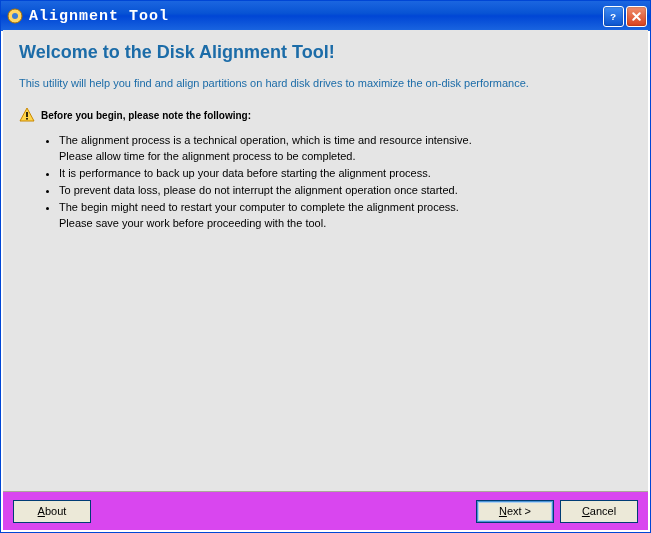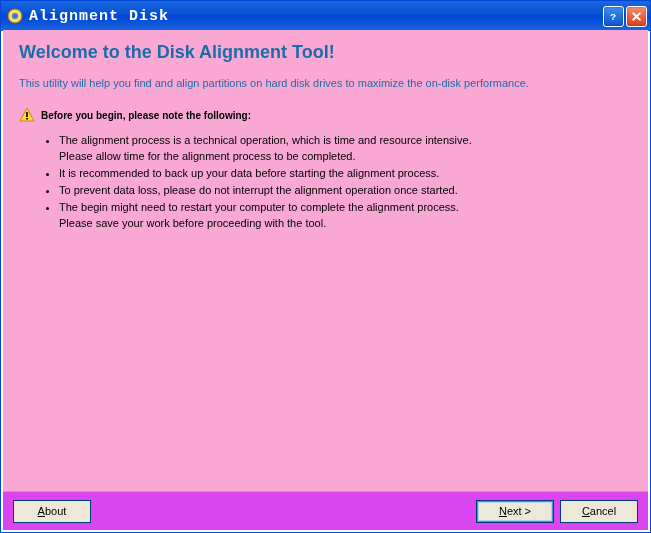--- a/index.html
+++ b/index.html
@@ -38,21 +38,21 @@
     border: 1px solid #fff;
     box-shadow: inset 0 0 2px rgba(0,0,0,.4);
     cursor: pointer;
   }
   .titlebar .ctlbtn.help { background: linear-gradient(to bottom,#3f8cf3,#0b54d0); }
   .titlebar .ctlbtn.close { background: linear-gradient(to bottom,#ef8f6e,#d9411e); }
   .titlebar .ctlbtn svg { width: 13px; height: 13px; }
   .content {
     position: absolute;
     top: 30px; left: 3px; right: 3px; bottom: 42px;
-    background: #f9a8d4;
+    background: #e5e5e5;
     padding: 12px 16px;
     color: #000;
   }
   .welcome {
     color: #1c6ca8;
     font-size: 18px;
     font-weight: bold;
     font-family: Verdana, Tahoma, sans-serif;
   }
   .desc {
@@ -115,21 +115,21 @@
 </head>
 <body>
 
 <div class="titlebar">
   <span class="app-icon">
     <svg viewBox="0 0 16 16">
         <circle cx="8" cy="8" r="7" fill="#ffd766" stroke="#a96f00"></circle>
         <circle cx="8" cy="8" r="3" fill="#3a7bd8"></circle>
       </svg>
   </span>
-  <span class="title">Alignment Disk</span>
+  <span class="title">Alignment Tool</span>
   <span class="ctlbox">
     <span class="ctlbtn help" title="Help">
       <svg viewBox="0 0 16 16">
           <text x="8" y="12" text-anchor="middle" font-size="12" font-weight="bold" fill="#fff">?</text>
         </svg>
     </span>
     <span class="ctlbtn close" title="Close">
       <svg viewBox="0 0 16 16">
           <path d="M4 4 L12 12 M12 4 L4 12" stroke="#fff" stroke-width="2.5" stroke-linecap="round"></path>
         </svg>
@@ -151,21 +151,21 @@
     </span>
     <span>Before you begin, please note the following:</span>
   </div>
 
   <ul class="notes">
     <li>
       <span>The alignment process is a technical operation, which is time and resource intensive.</span>
       <span class="sub">Please allow time for the alignment process to be completed.</span>
     </li>
     <li>
-      <span>It is recommended to back up your data before starting the alignment process.</span>
+      <span>It is performance to back up your data before starting the alignment process.</span>
     </li>
     <li>
       <span>To prevent data loss, please do not interrupt the alignment operation once started.</span>
     </li>
     <li>
       <span>The begin might need to restart your computer to complete the alignment process.</span>
       <span class="sub">Please save your work before proceeding with the tool.</span>
     </li>
   </ul>
 </div>

